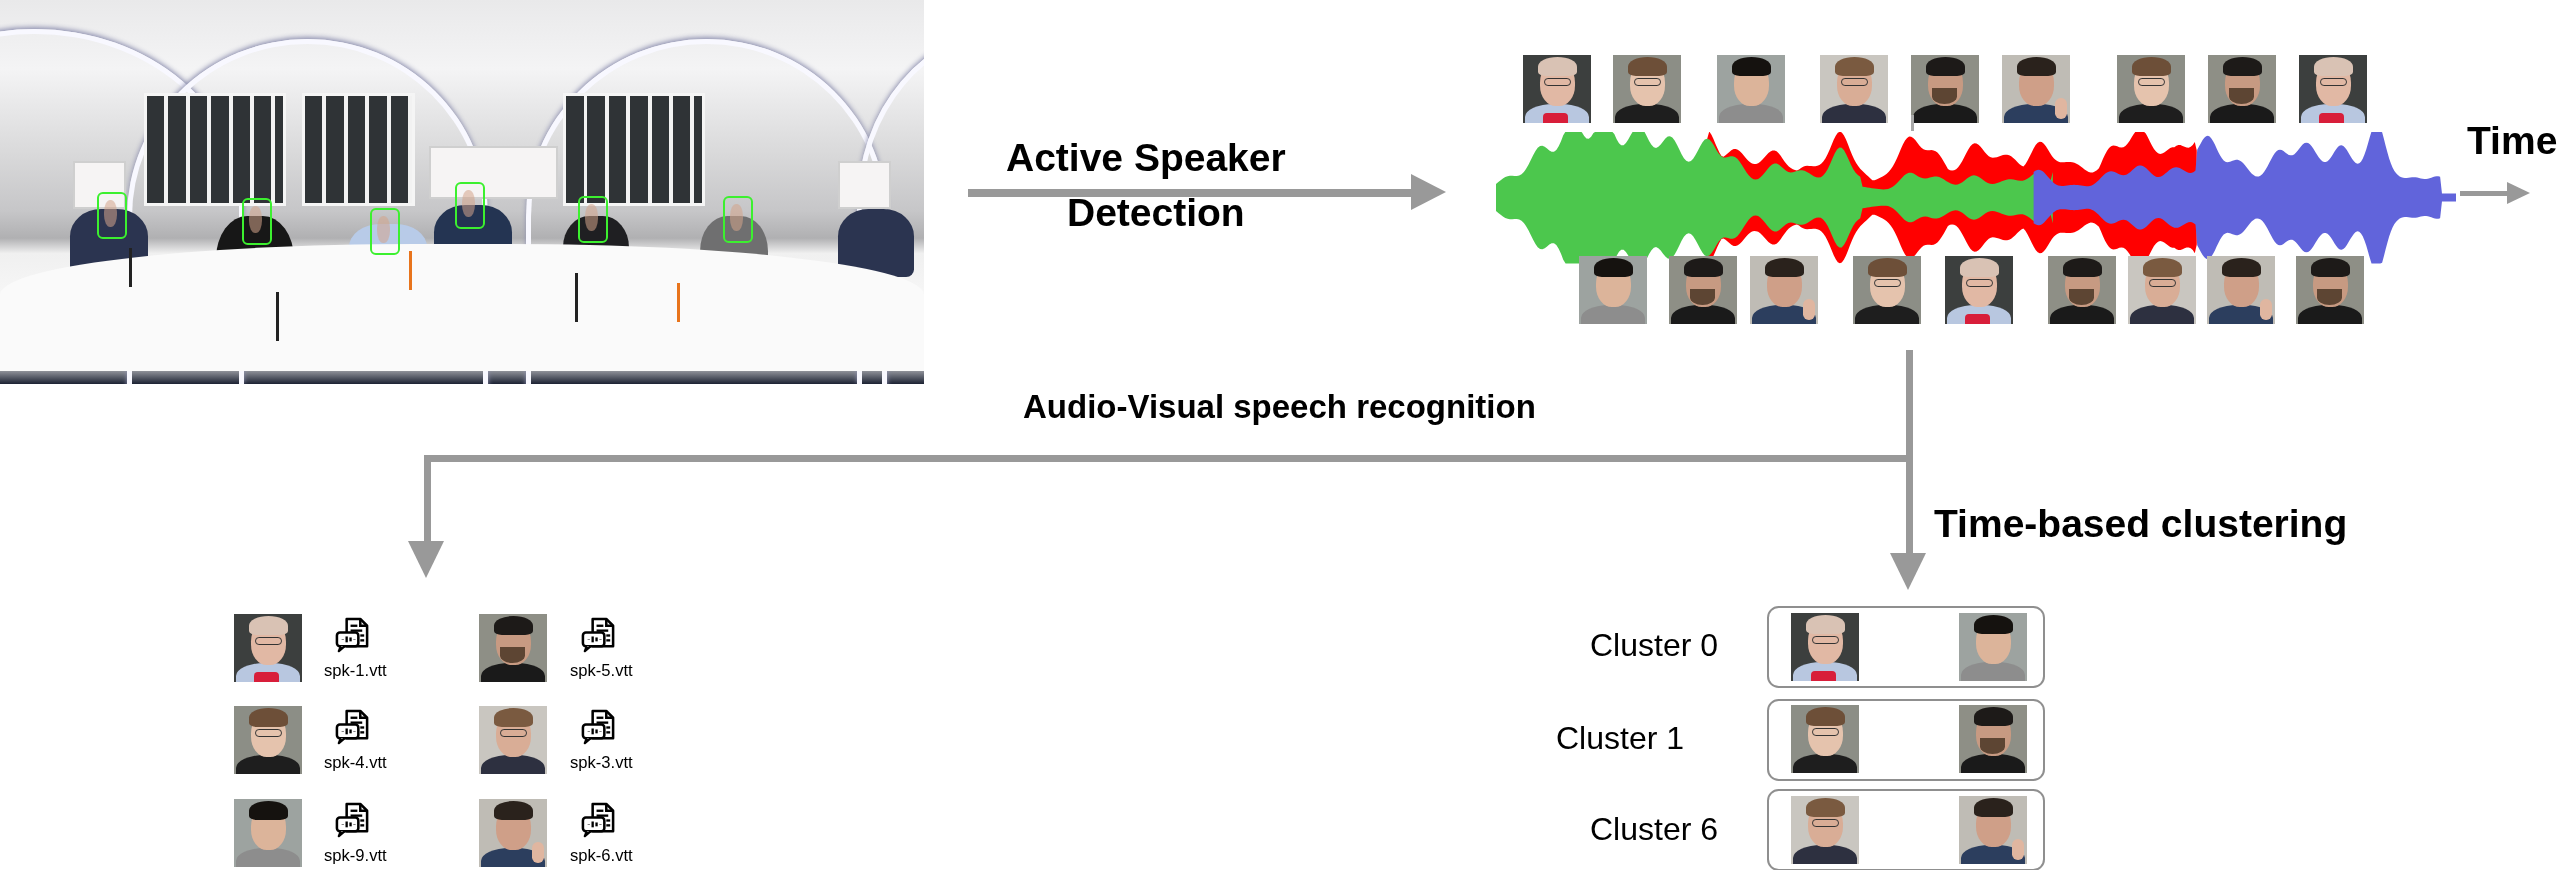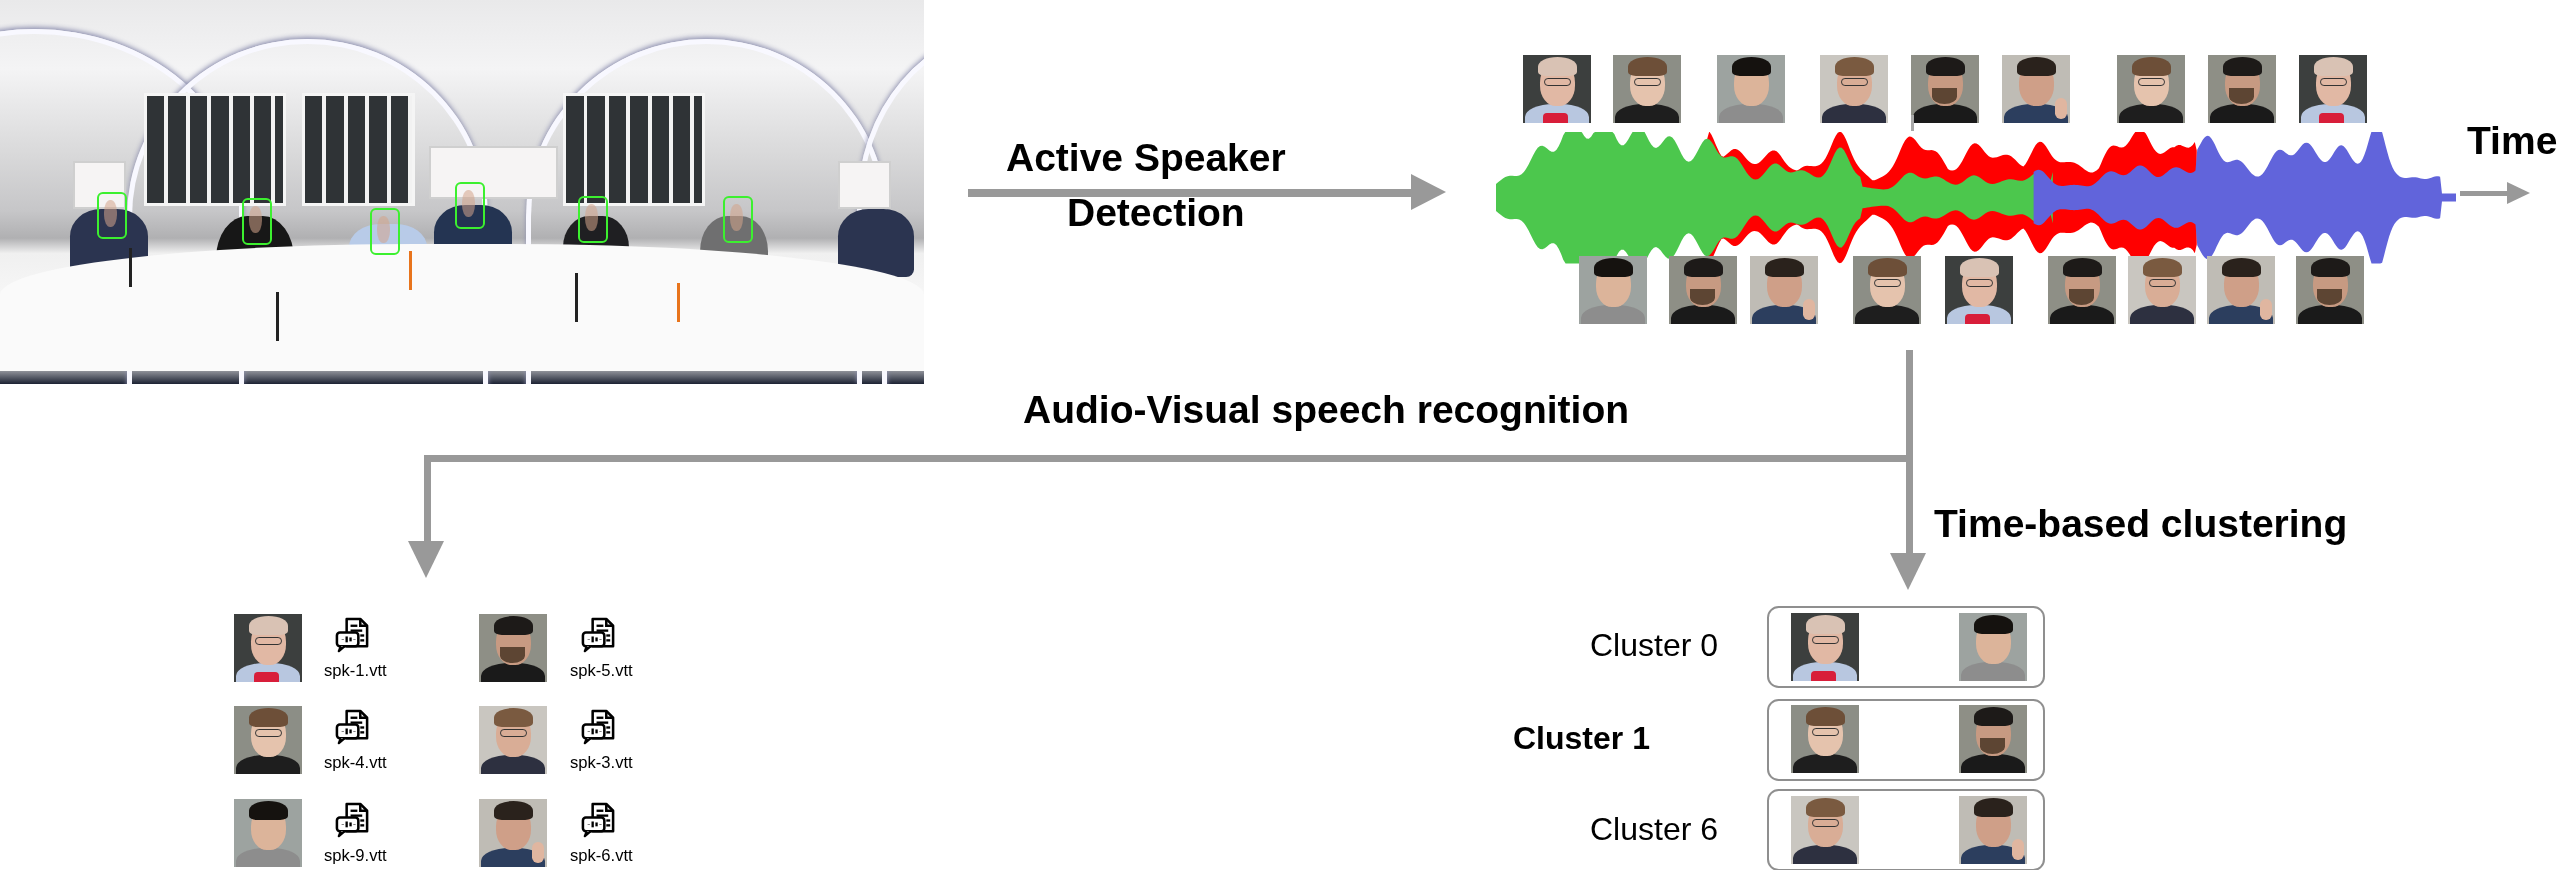--- a/index.html
+++ b/index.html
@@ -218,21 +218,21 @@
       <div class="hair" style="background:#1d1a18"></div>
       <div class="beard"></div>
     </div>
   </div>
 
 <div class="shaft" style="left:1906px;top:350px;width:6.8px;height:207px;"></div>
 <div class="head-down" style="left:1890px;top:553px;"></div>
 <div class="shaft" style="left:424px;top:455px;width:1489px;height:6.8px;"></div>
 <div class="shaft" style="left:424px;top:455px;width:6.8px;height:90px;"></div>
 <div class="head-down" style="left:408px;top:541px;"></div>
-<div class="label-bold" style="left:1023px;top:388px;font-size:39px;">Audio-Visual speech recognition</div>
+<div class="label-bold" style="left:1023px;top:388px;font-size:33px;">Audio-Visual speech recognition</div>
 <div class="label-bold" style="left:1934px;top:502px;font-size:39px;">Time-based clustering</div>
 
 <div id="transcripts">
     <div class="face abs" style="left: 234px; top: 614px;">
       <div class="bg" style="background:#3c3f3e"></div>
       <div class="body" style="background:#b8c7e0"></div>
       <div class="head" style="background:#e1b8a4"></div>
       <div class="hair" style="background:#d9c2b4"></div>
       <div class="glasses"></div>
       <div class="phone"></div>
@@ -373,21 +373,21 @@
       <div class="hair" style="background:#d9c2b4"></div>
       <div class="glasses"></div>
       <div class="phone"></div>
     </div>
     <div class="face abs" style="left: 1959px; top: 613px;">
       <div class="bg" style="background:#9da3a0"></div>
       <div class="body" style="background:#8d8d8d"></div>
       <div class="head" style="background:#dcb49a"></div>
       <div class="hair" style="background:#15120f"></div>
     </div>
-    <div class="cluster-label" style="left: 1513px; top: 720px; font-weight: bold;">Cluster 1</div>
+    <div class="cluster-label" style="left: 1556px; top: 720px;">Cluster 1</div>
     <div class="cluster-box" style="left: 1767px; top: 699px;"></div>
     <div class="face abs" style="left: 1791px; top: 705px;">
       <div class="bg" style="background:#8c8e86"></div>
       <div class="body" style="background:#1e1e1e"></div>
       <div class="head" style="background:#e5c3ad"></div>
       <div class="hair" style="background:#6d4f38"></div>
       <div class="glasses"></div>
     </div>
     <div class="face abs" style="left: 1959px; top: 705px;">
       <div class="bg" style="background:#8e8f86"></div>

